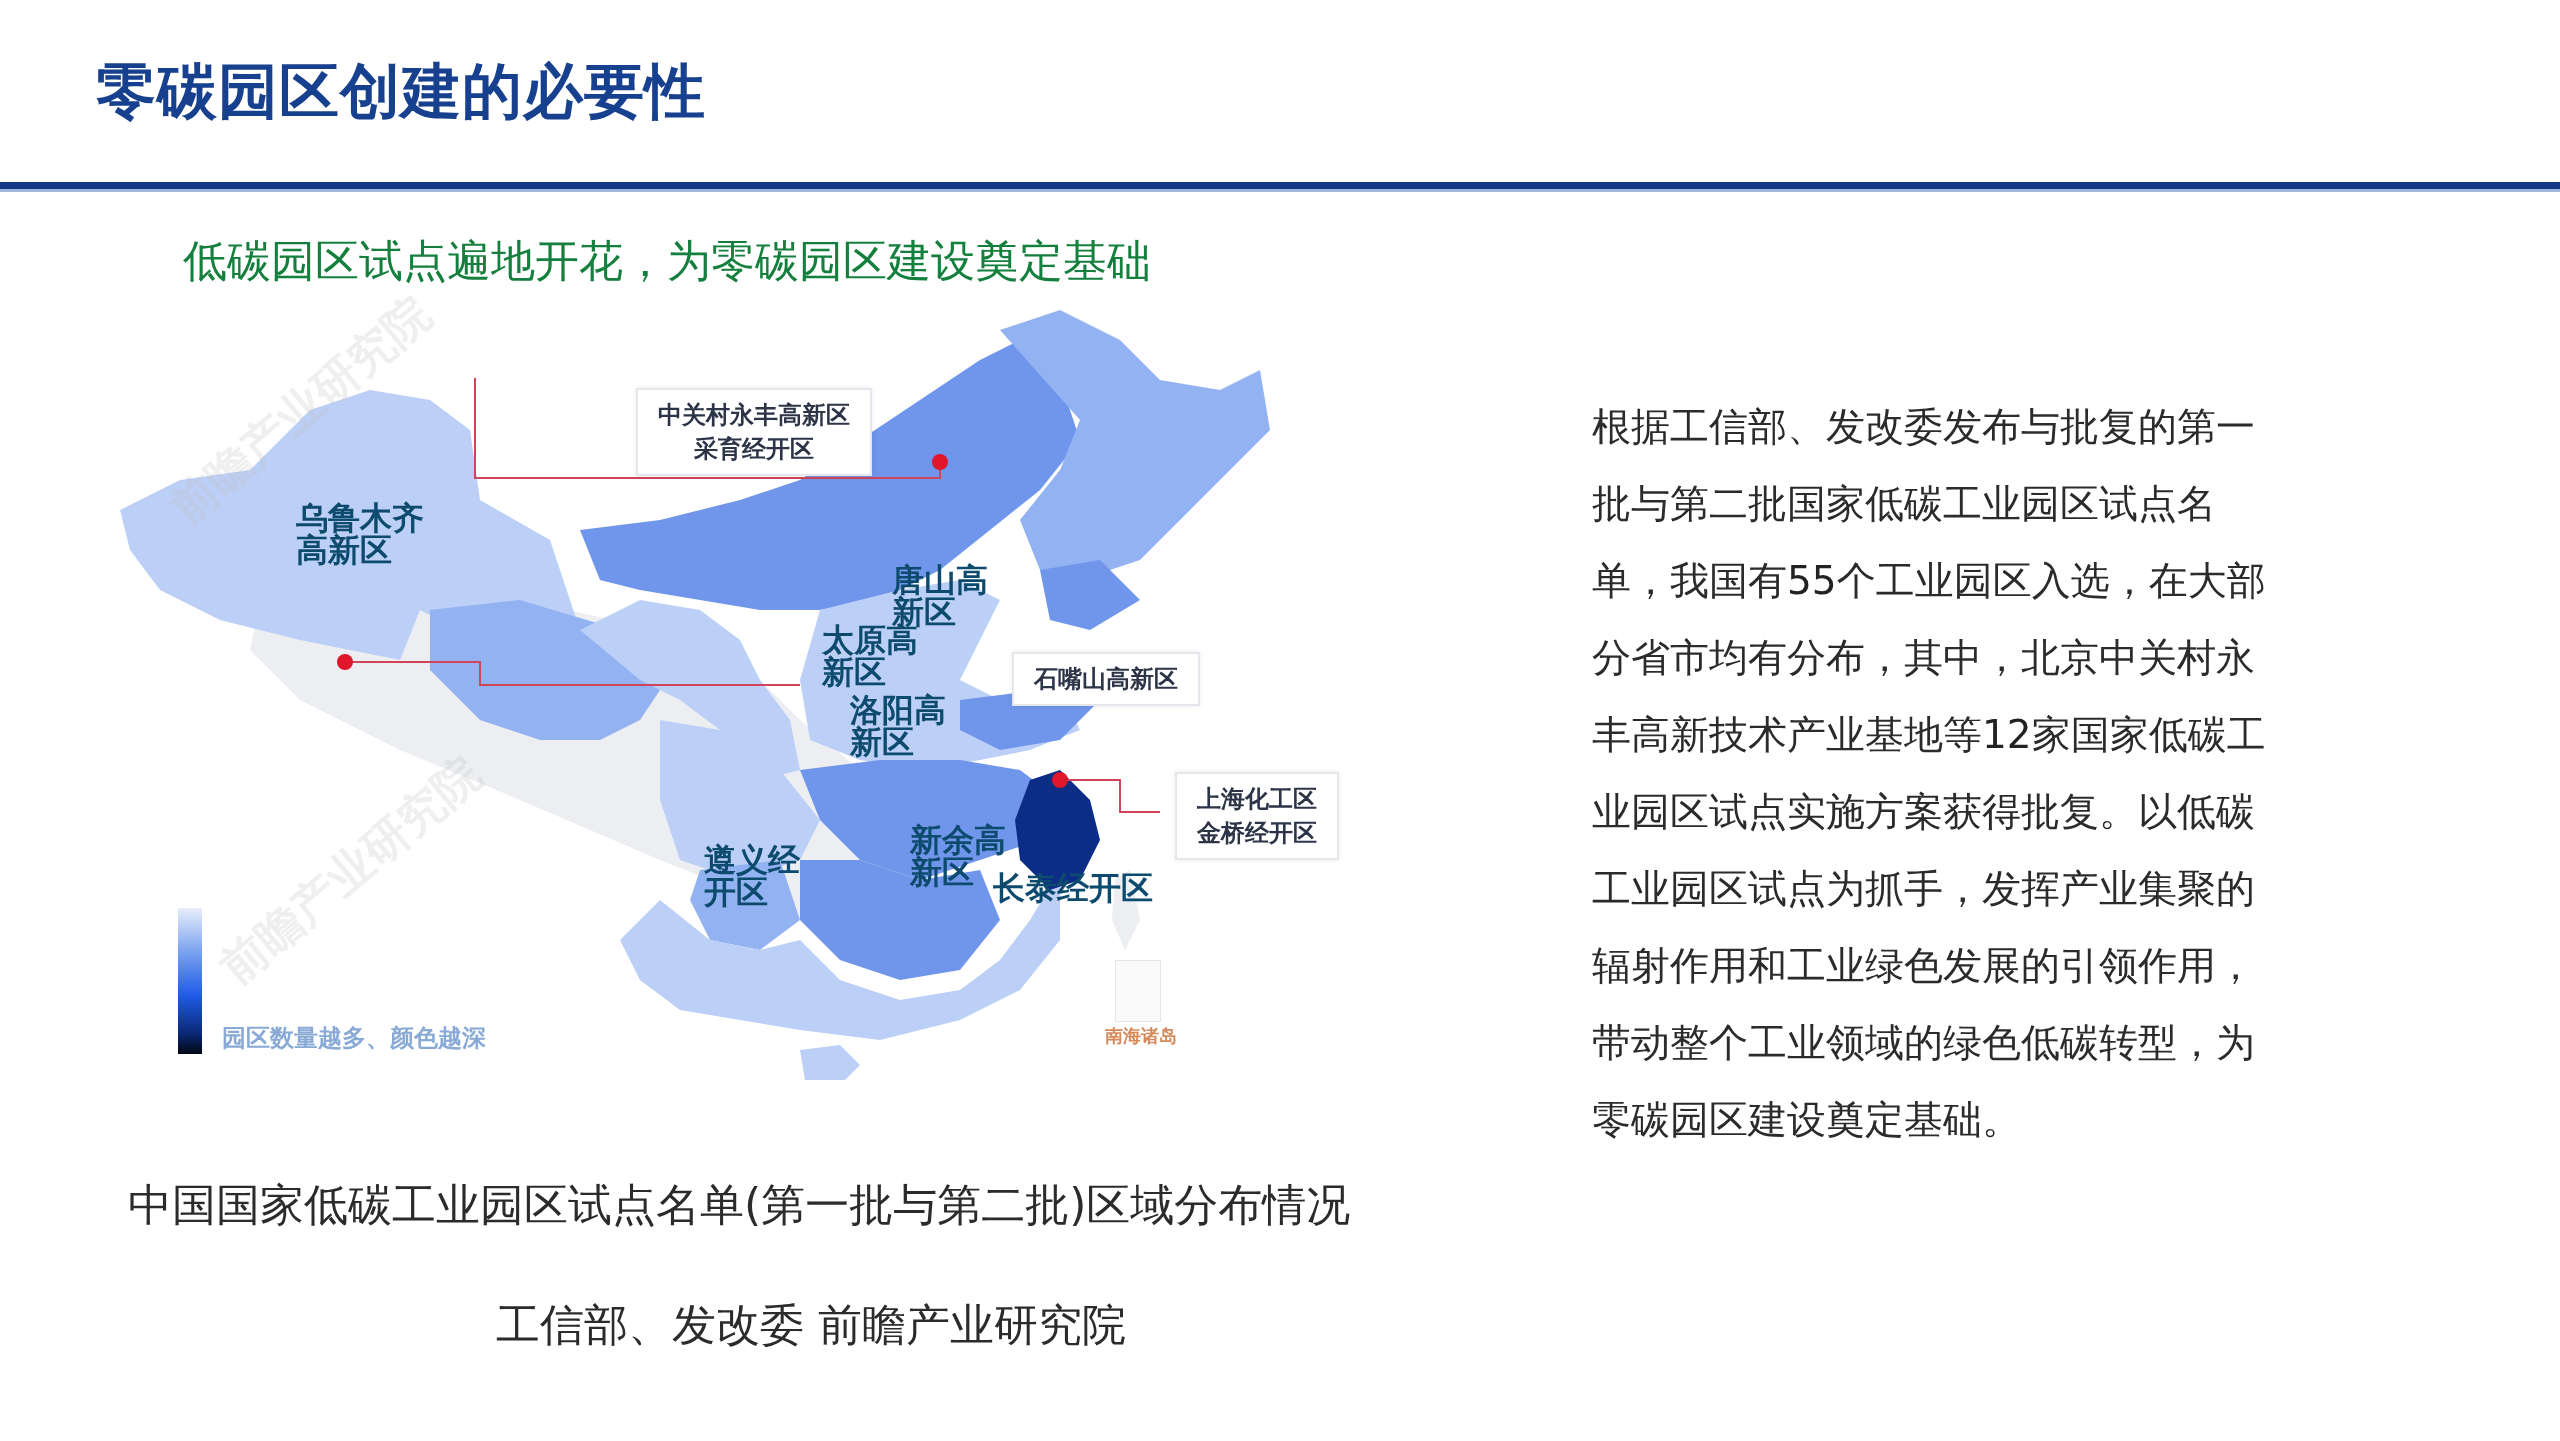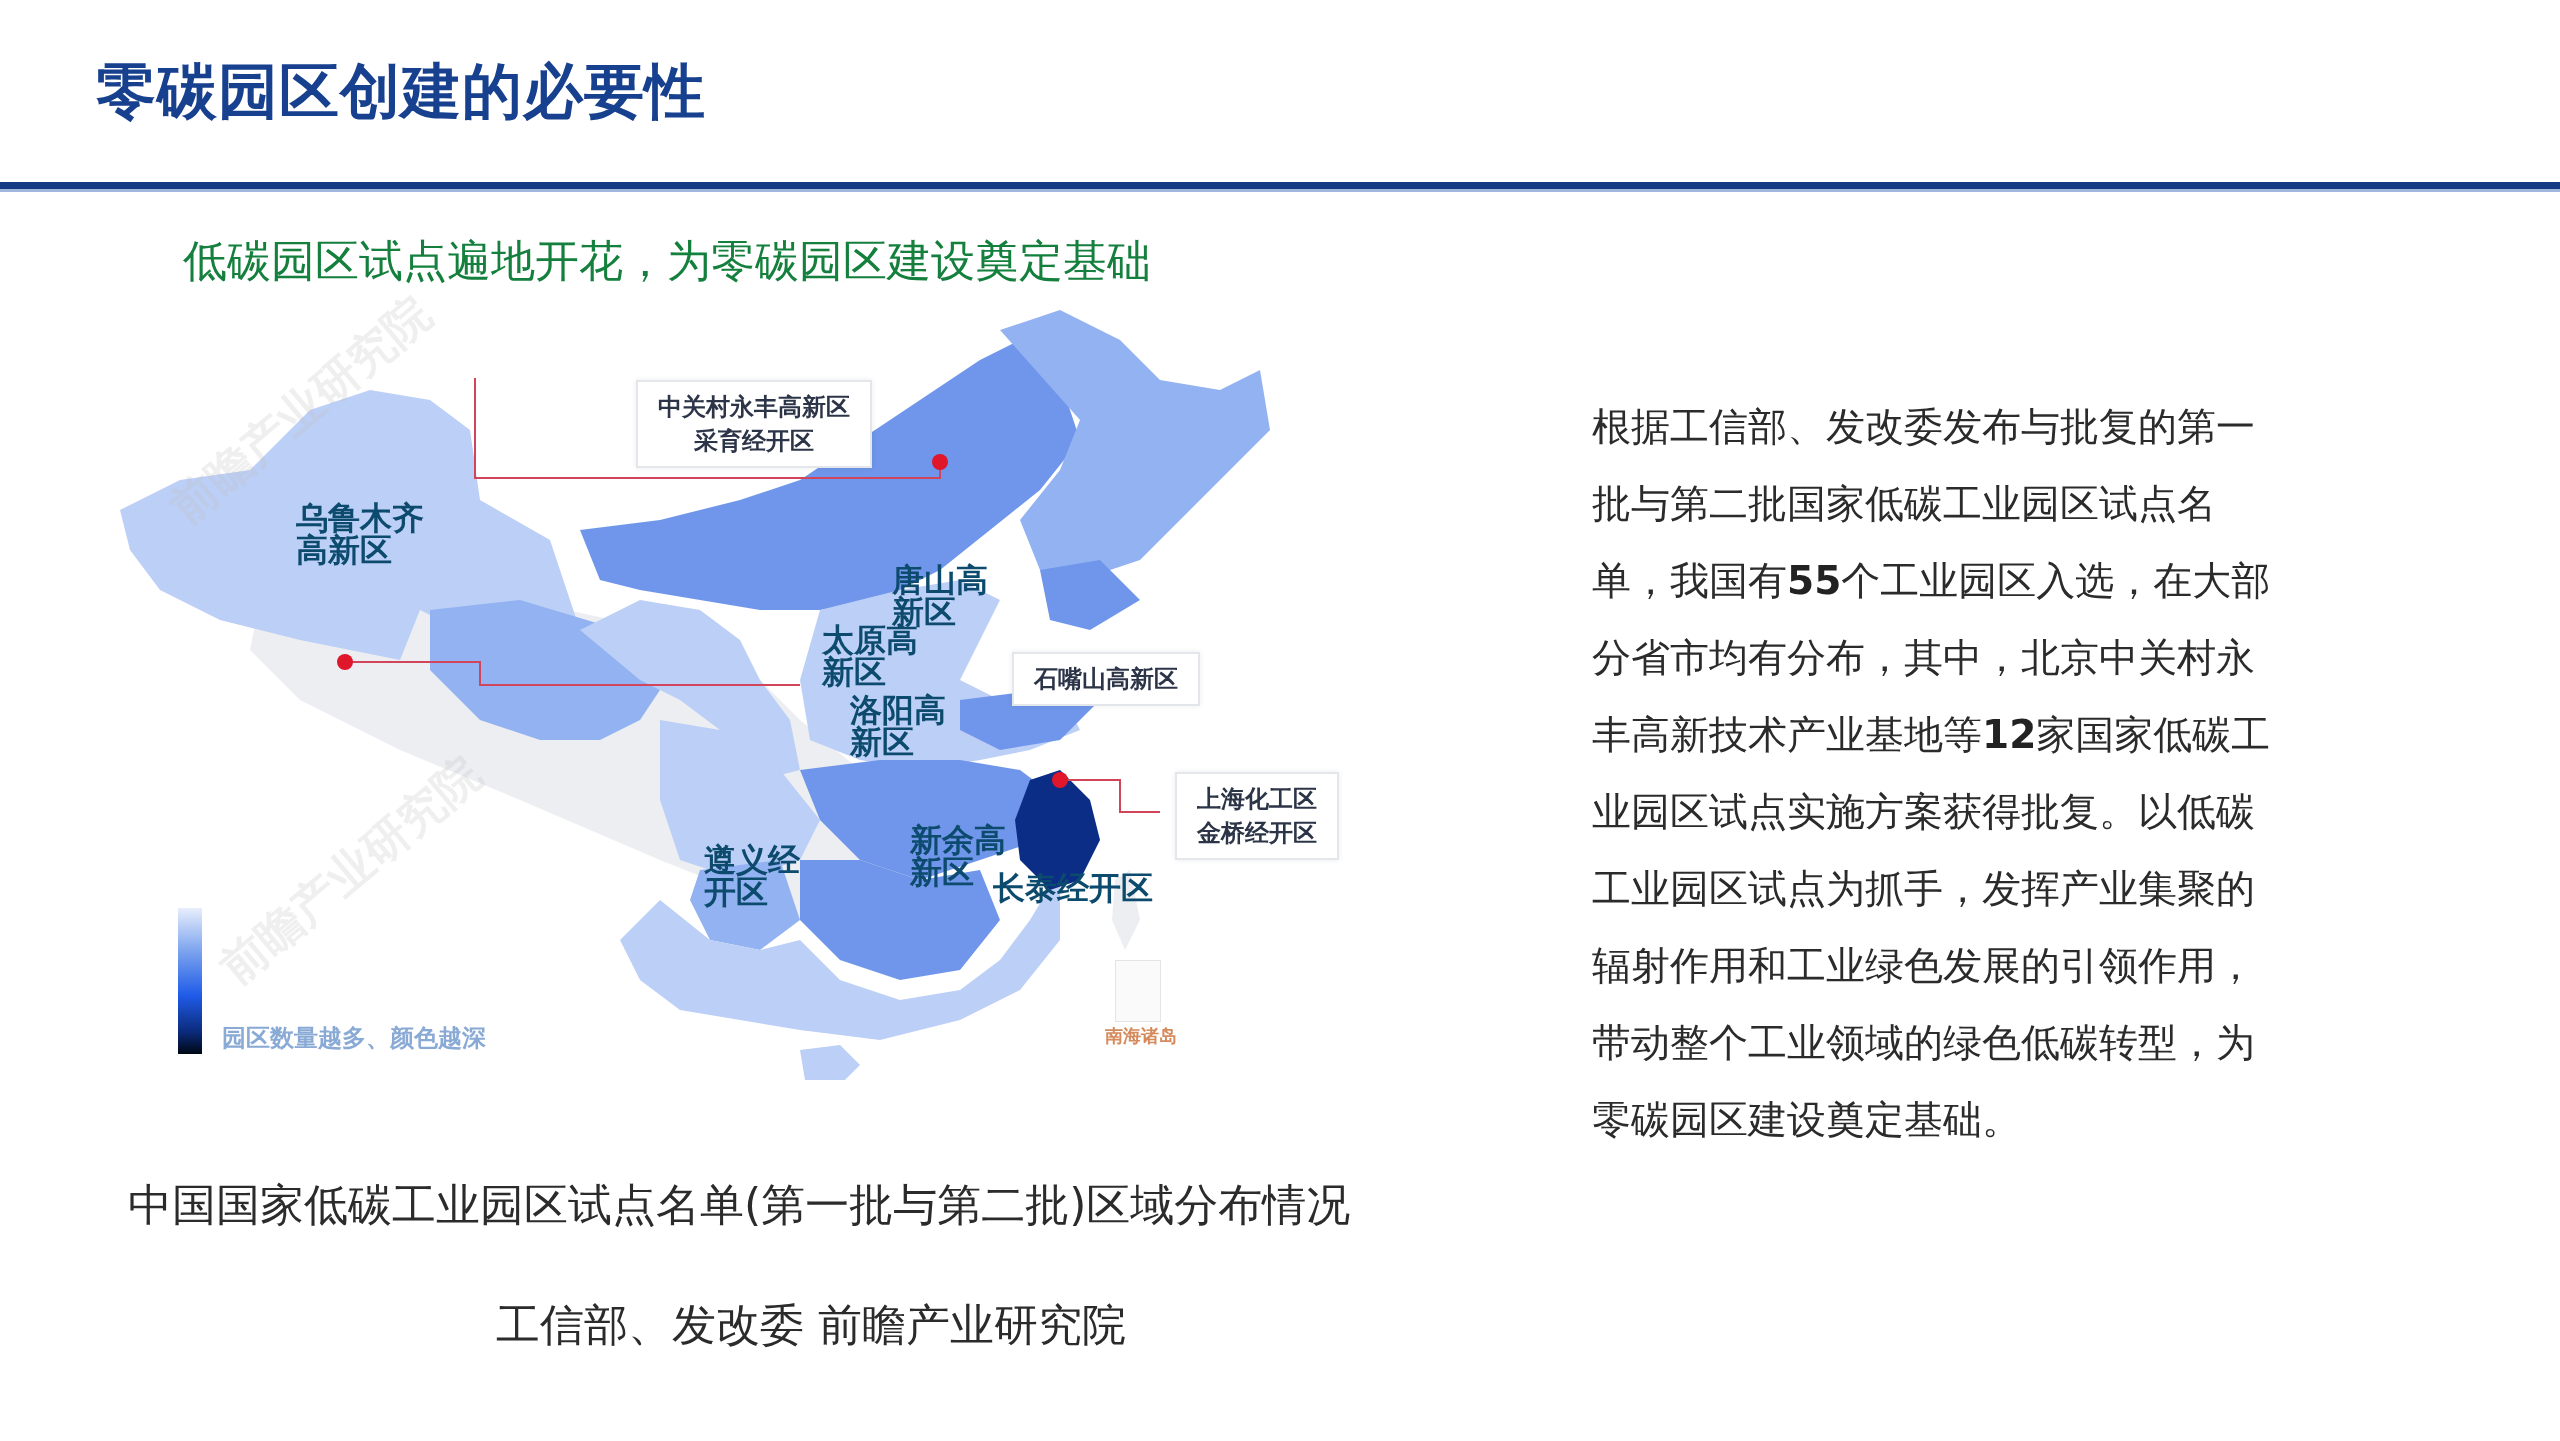--- a/index.html
+++ b/index.html
@@ -20,21 +20,21 @@
   .legend-bar { position:absolute; left:78px; top:608px; width:24px; height:146px;
                 background:linear-gradient(to bottom,#e8eefc 0%,#7aa2ee 30%,#1f5be8 60%,#0b2a7a 85%,#000814 100%); }
   .legend-text { position:absolute; left:122px; top:722px; font-size:24px; color:#8aaad6; font-weight:bold; }
   .inset-label { position:absolute; left:1005px; top:724px; font-size:18px; color:#d58a5c; font-weight:bold; }
   .inset-box { position:absolute; left:1015px; top:660px; width:44px; height:60px; border:1px solid #e4e4e4; background:#fafafa; }
   .watermark { position:absolute; font-size:46px; font-weight:bold; color:rgba(190,190,190,0.25);
                transform:rotate(-40deg); white-space:nowrap; }
   .map-caption { position:absolute; left:128px; top:1176px; width:1340px; font-size:44px; color:#2b2b2b; }
   .map-source { position:absolute; left:0; top:1296px; width:1590px; text-align:center; font-size:44px; color:#2b2b2b;margin-left:16px; }
   .body-text { position:absolute; left:1592px; top:388px; width:700px; font-size:39px; line-height:77px; color:#2b2b2b; }
-  .body-text b { font-weight:bold; color:#222;text-align:center; }
+  .body-text b { font-weight:normal; color:#222;text-align:center; }
 </style>
 </head>
 <body>
 
 <div class="page-title">零碳园区创建的必要性</div>
 <div class="title-rule"></div>
 <div class="title-rule-sub"></div>
 
 <div class="section-subtitle">低碳园区试点遍地开花，为零碳园区建设奠定基础</div>
 
@@ -78,21 +78,21 @@
     <polyline points="960,480 1020,480 1020,512 1060,512" fill="none" stroke="#d0455a" stroke-width="2"></polyline>
 
     <circle cx="840" cy="162" r="8" fill="#e0162b"></circle>
     <circle cx="245" cy="362" r="8" fill="#e0162b"></circle>
     <circle cx="960" cy="480" r="8" fill="#e0162b"></circle>
   </svg>
 
   <div class="watermark" style="left:40px;top:80px;">前瞻产业研究院</div>
   <div class="watermark" style="left:90px;top:540px;">前瞻产业研究院</div>
 
-  <div class="callout-box" style="left:536px;top:80px;">中关村永丰高新区
+  <div class="callout-box" style="left:536px;top:88px;">中关村永丰高新区
 采育经开区</div>
   <div class="callout-box" style="left:912px;top:352px;">石嘴山高新区</div>
   <div class="callout-box" style="left:1075px;top:472px;">上海化工区
 金桥经开区</div>
 
   <div class="map-label" style="left:196px;top:202px;">乌鲁木齐
 高新区</div>
   <div class="map-label" style="left:792px;top:264px;font-family:Liberation Serif, serif;">唐山高
 新区</div>
   <div class="map-label" style="left:722px;top:324px;">太原高

